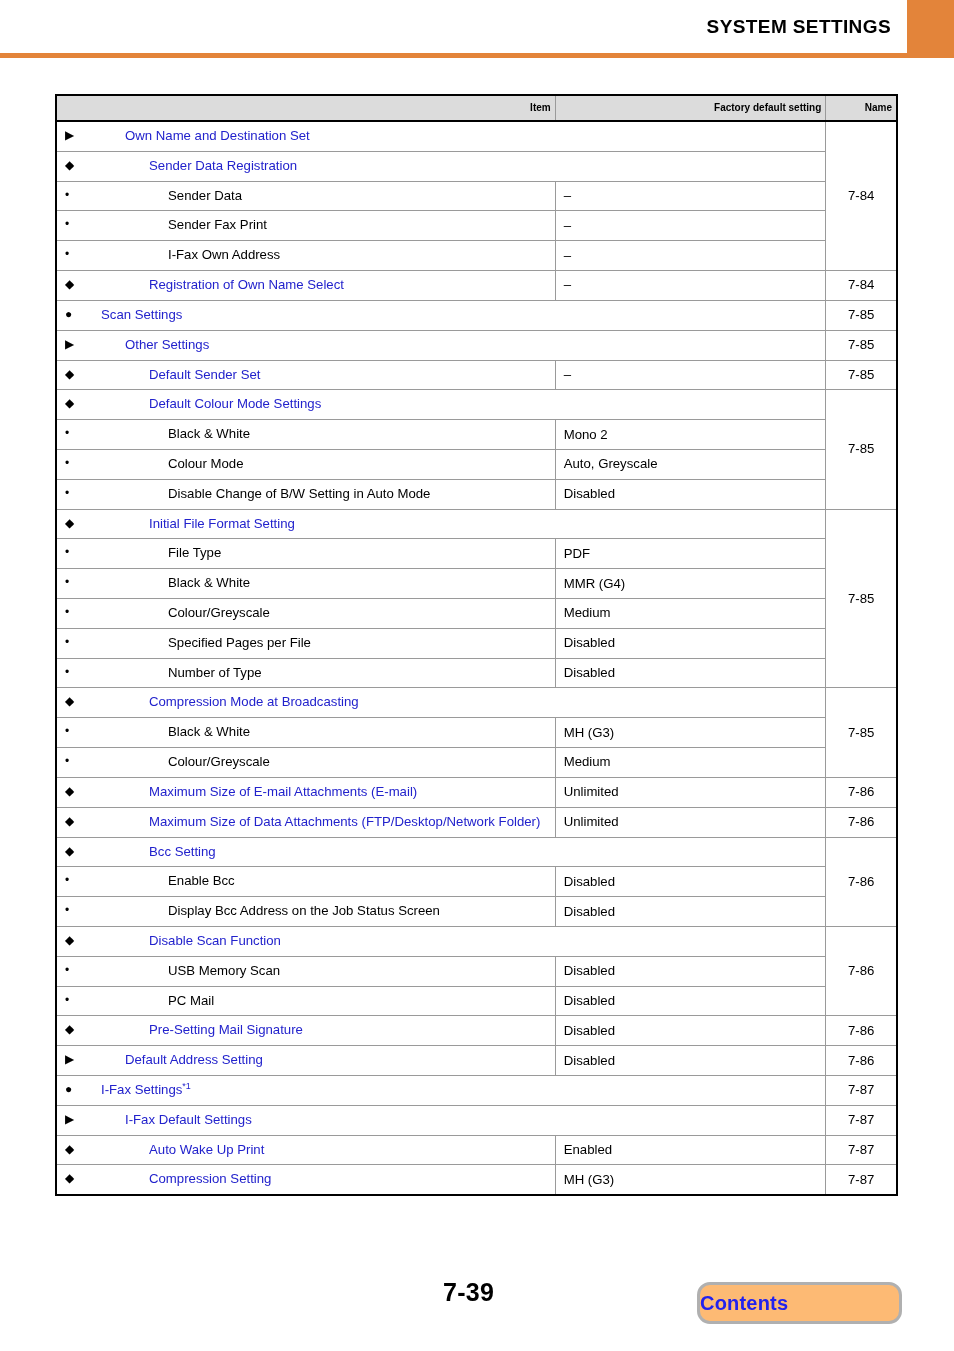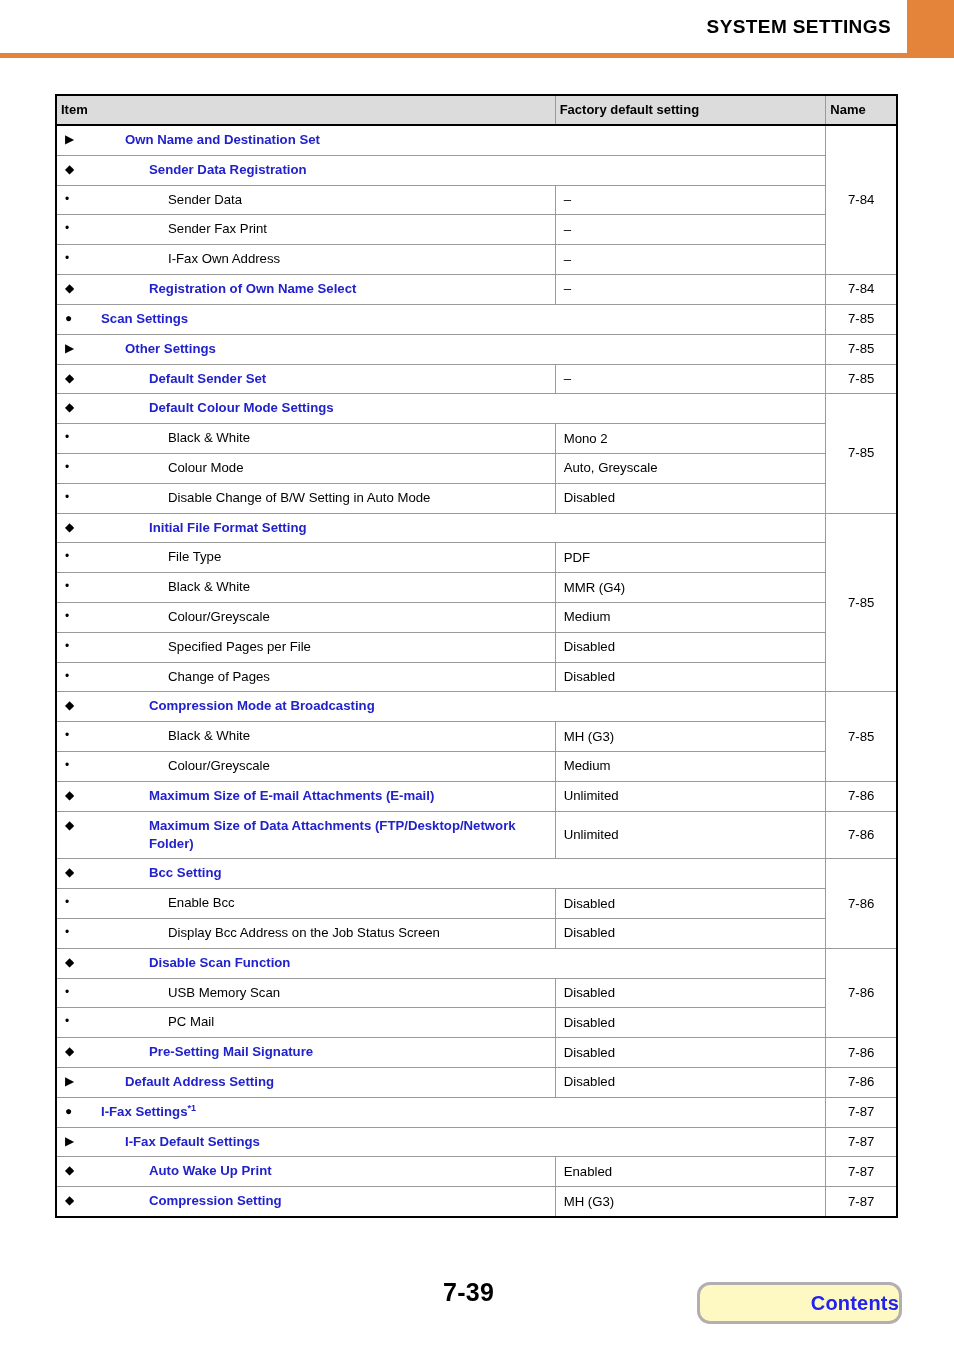--- a/index.html
+++ b/index.html
@@ -65,23 +65,23 @@
     border: 2px solid #000000;
   }
   table.settings-table col.c-item { width: 498px; }
   table.settings-table col.c-default { width: 270px; }
   table.settings-table col.c-page { width: 71px; }
 
   table.settings-table th {
     background: #dcdcdc;
     border: 1px solid #9a9a9a;
     border-bottom: 2px solid #000000;
-    font-size: 13px;
+    font-size: 10px;
     font-weight: bold;
-    text-align: left;
+    text-align: right;
     padding: 6px 4px 7px 4px;
     color: #000;
   }
   table.settings-table td {
     border: 1px solid #9a9a9a;
     font-size: 13.2px;
     padding: 5px 8px 6px 8px;
     vertical-align: middle;
     height: 17px;
     color: #000;
@@ -121,21 +121,20 @@
   .lvl0 .label { margin-left: 14px; }
   .lvl1 { padding-left: 46px; }
   .lvl1 .label { margin-left: 14px; }
   .lvl2 { padding-left: 70px; }
   .lvl2 .label { margin-left: 14px; }
   .lvl3 { padding-left: 92px; }
   .lvl3 .label { margin-left: 11px; }
 
   .link-blue {
     color: #2222cc;
-    font-weight: bold;
   }
   .plain-black {
     color: #000000;
   }
   .bullet-dot { font-size: 15px; top: -1px; }
   .bullet-tri { font-size: 12px; top: 0px; }
   .bullet-dia { font-size: 13px; top: -1px; }
   .bullet-sm  { font-size: 15px; top: -2px; }
 
   sup.fn {
@@ -157,24 +156,24 @@
   }
   .contents-button {
     position: absolute;
     left: 697px;
     top: 1282px;
     width: 205px;
     height: 42px;
     box-sizing: border-box;
     border: 3px solid #b0b0b0;
     border-radius: 13px;
-    background: #fef9c3;
+    background: #fdba74;
     display: flex;
     align-items: center;
-    justify-content: flex-end;
+    justify-content: flex-start;
   }
   .contents-button .contents-label {
     color: #2222ee;
     font-size: 20px;
     font-weight: bold;
     letter-spacing: 0.2px;
   }
 </style>
 </head>
 <body>
@@ -360,21 +359,21 @@
               <span class="bullet bullet-sm">•</span>
               <span class="label plain-black">Specified Pages per File</span>
             </span>
           </td>
           <td class="default-cell">Disabled</td>
         </tr>
         <tr>
           <td class="item-cell">
             <span class="item-line lvl3">
               <span class="bullet bullet-sm">•</span>
-              <span class="label plain-black">Change of Pages</span>
+              <span class="label plain-black">Number of Type</span>
             </span>
           </td>
           <td class="default-cell">Disabled</td>
         </tr>
         <tr>
           <td class="item-cell" colspan="2">
             <span class="item-line lvl2">
               <span class="bullet bullet-dia">◆</span>
               <span class="label link-blue">Compression Mode at Broadcasting</span>
             </span>

